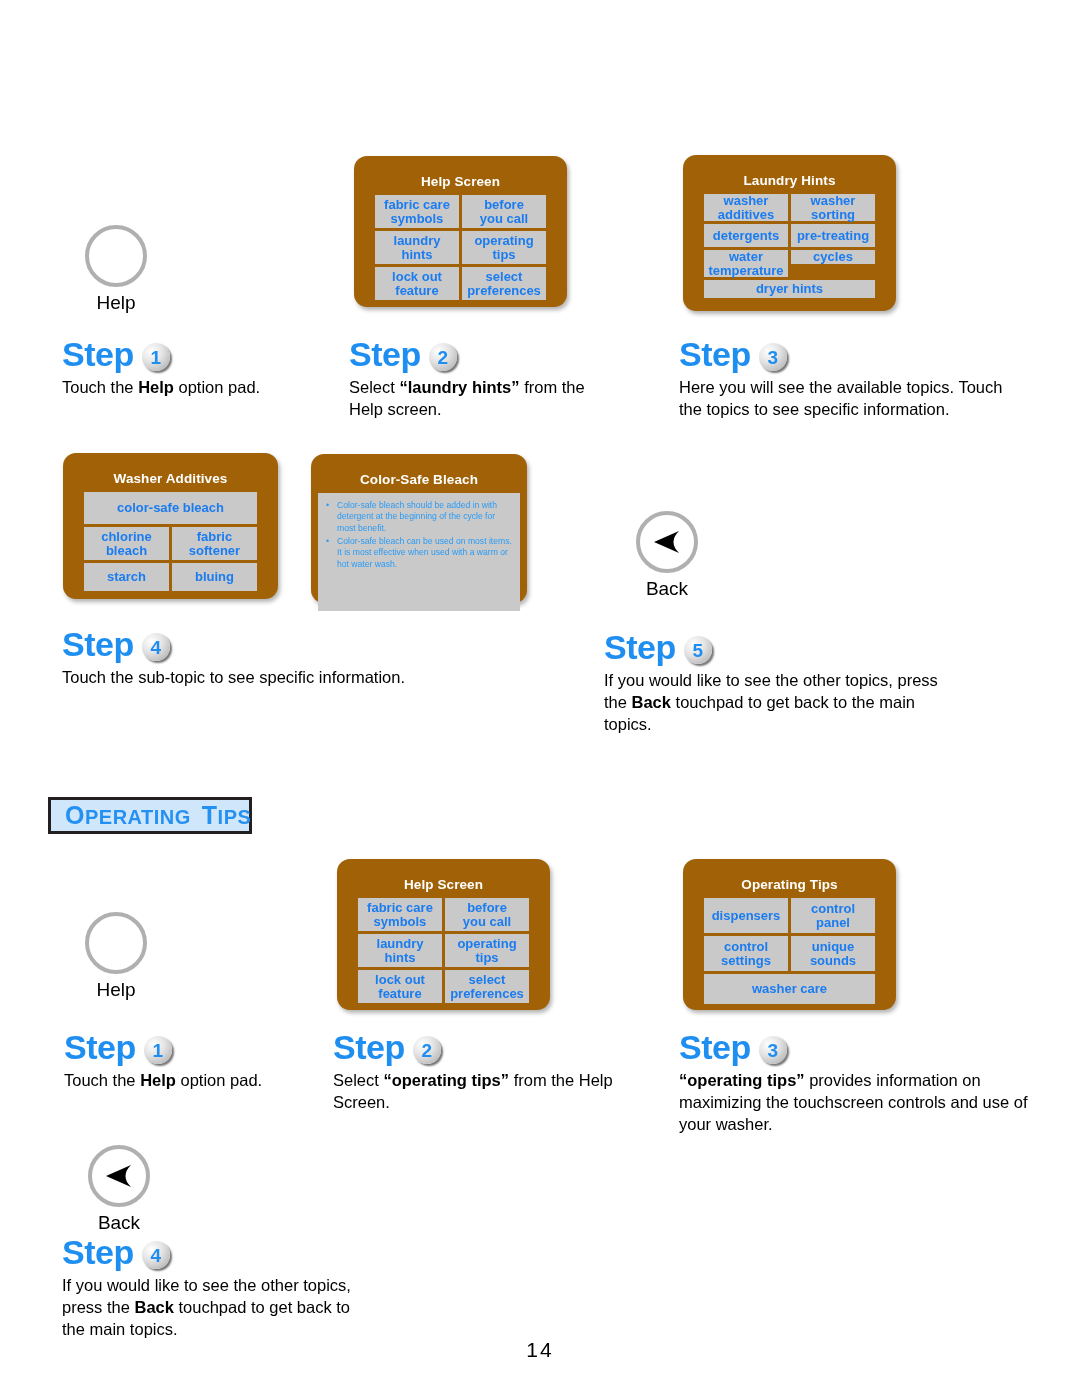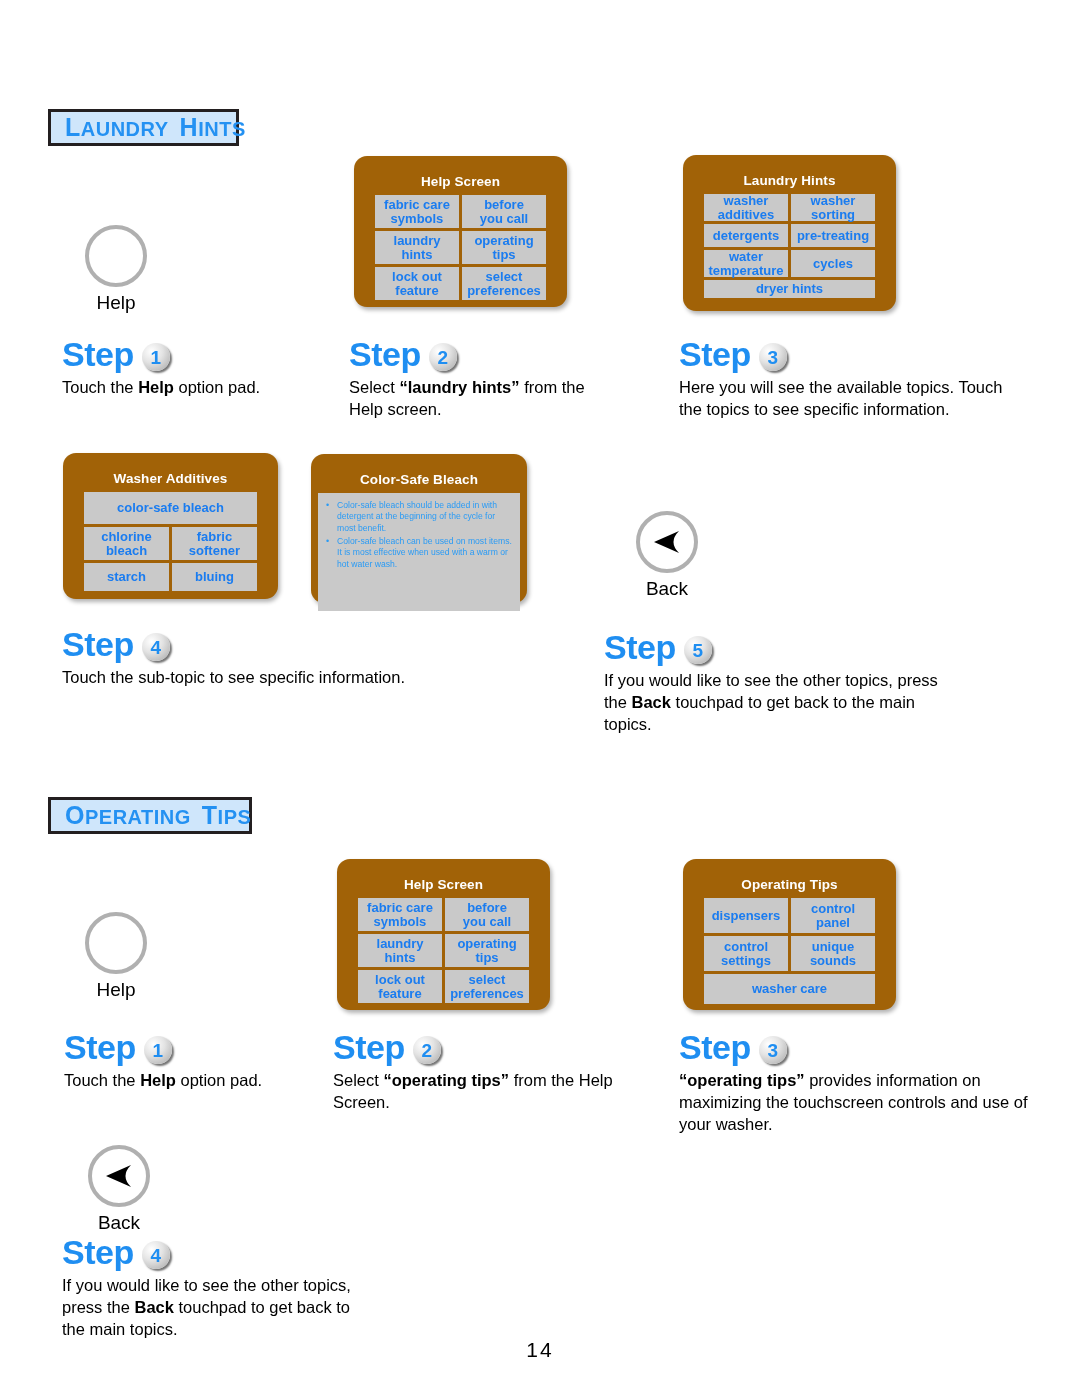--- a/index.html
+++ b/index.html
@@ -194,24 +194,20 @@
     font-size: 21px;
     letter-spacing: 2px;
     color: #000000;
   }
 </style>
 </head>
 <body>
 
 <div class="page">
 
-  <div class="section-header" style="left:48px; top:109px; width:191px; height:37px;">
-    <span class="word"><span class="sc-first">L</span><span class="sc-rest">AUNDRY</span></span>
-      <span class="word"><span class="sc-first">H</span><span class="sc-rest">INTS</span></span>
-  </div>
 
   <div class="pad" style="left:66px; top:225px;">
     <div class="pad-circle"></div>
     <div class="pad-label">Help</div>
   </div>
 
   <div class="screen" style="left:354px; top:156px; width:213px; height:151px;">
     <div class="screen-title">Help Screen</div>
     <div class="screen-body">
       <div class="screen-row">
@@ -286,21 +282,21 @@
             </span>
         </div>
       </div>
       <div class="screen-row">
         <div class="cell two-line" style="height:27px;">
           <span>
               <span class="cl">water</span>
               <span class="cl">temperature</span>
             </span>
         </div>
-        <div class="cell" style="height:27px;">
+        <div class="cell" style="height:14px;">
           <span>
               <span class="cl">cycles</span>
             </span>
         </div>
       </div>
       <div class="screen-row">
         <div class="cell" style="height:18px;">
           <span>
               <span class="cl">dryer hints</span>
             </span>

